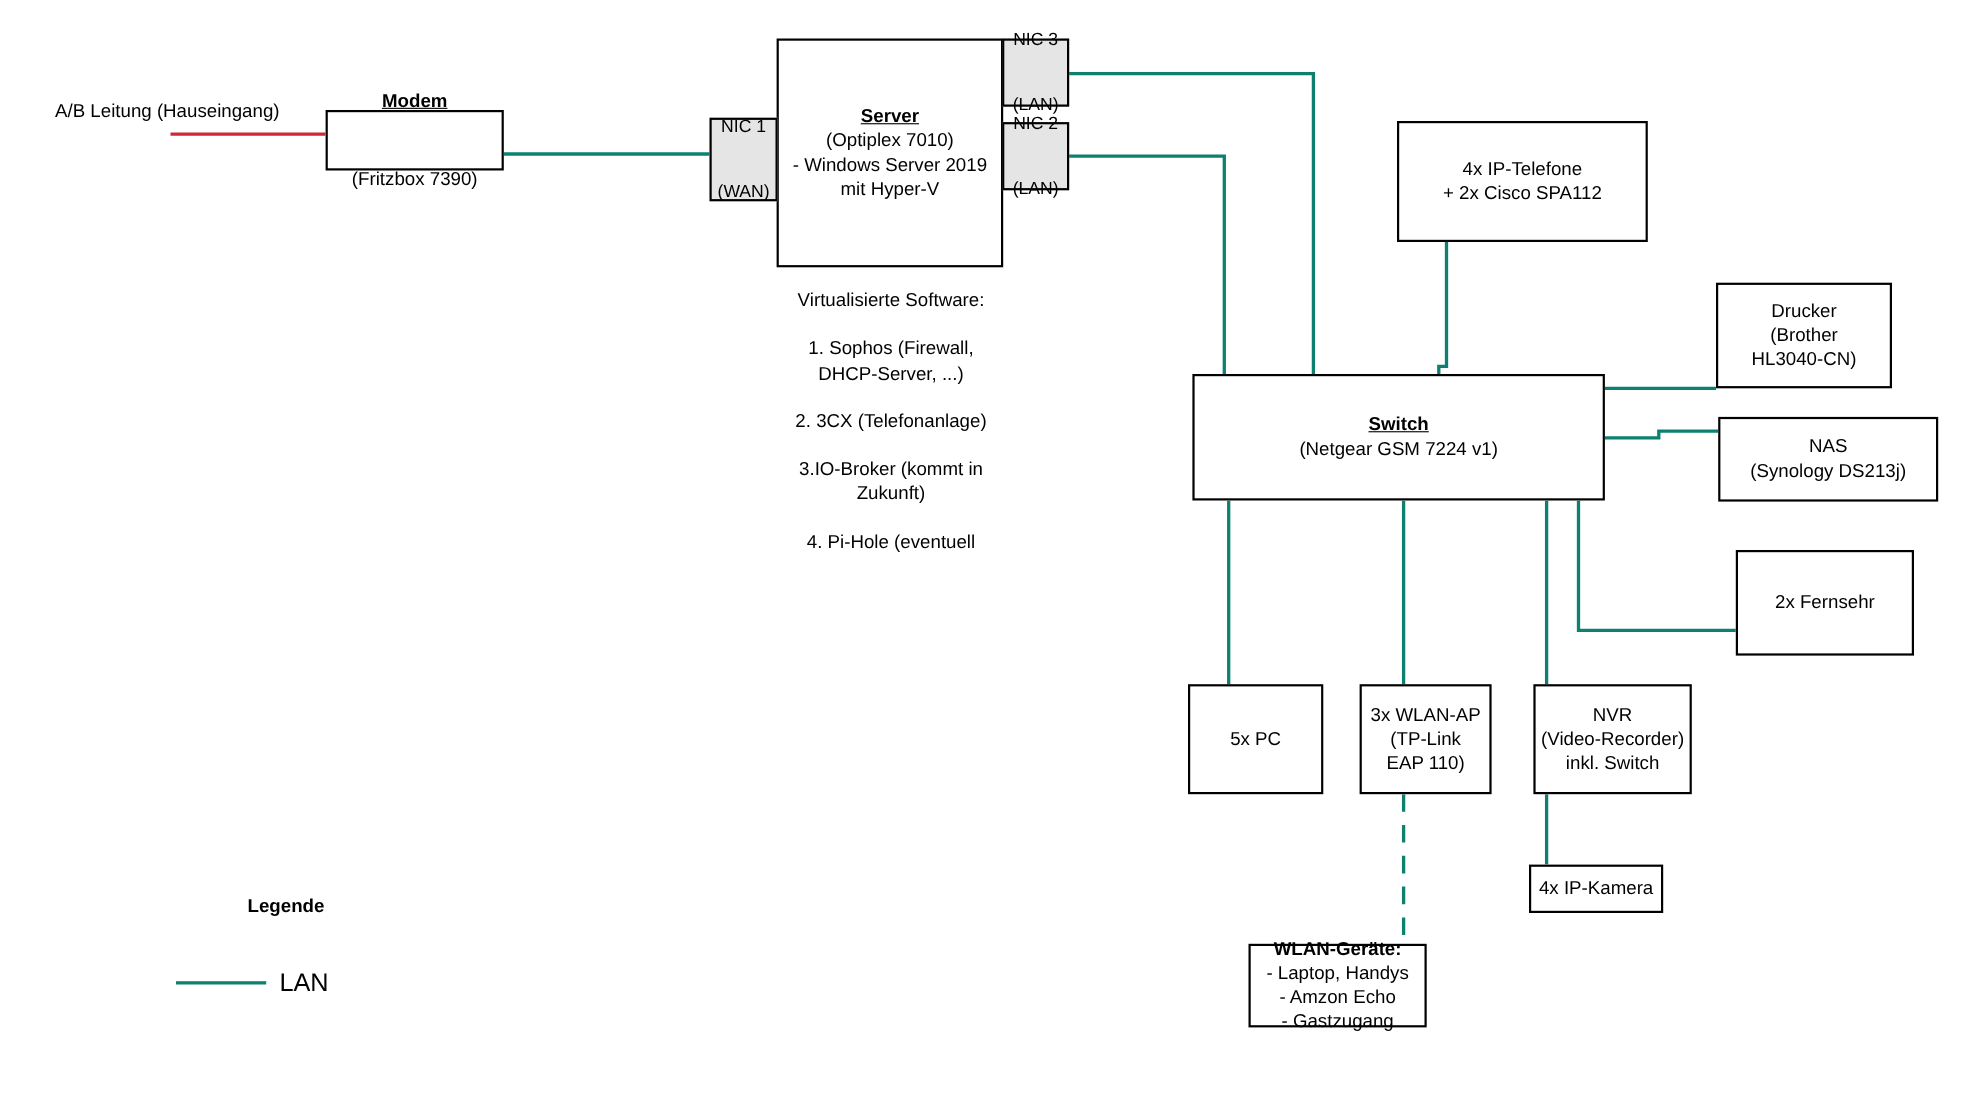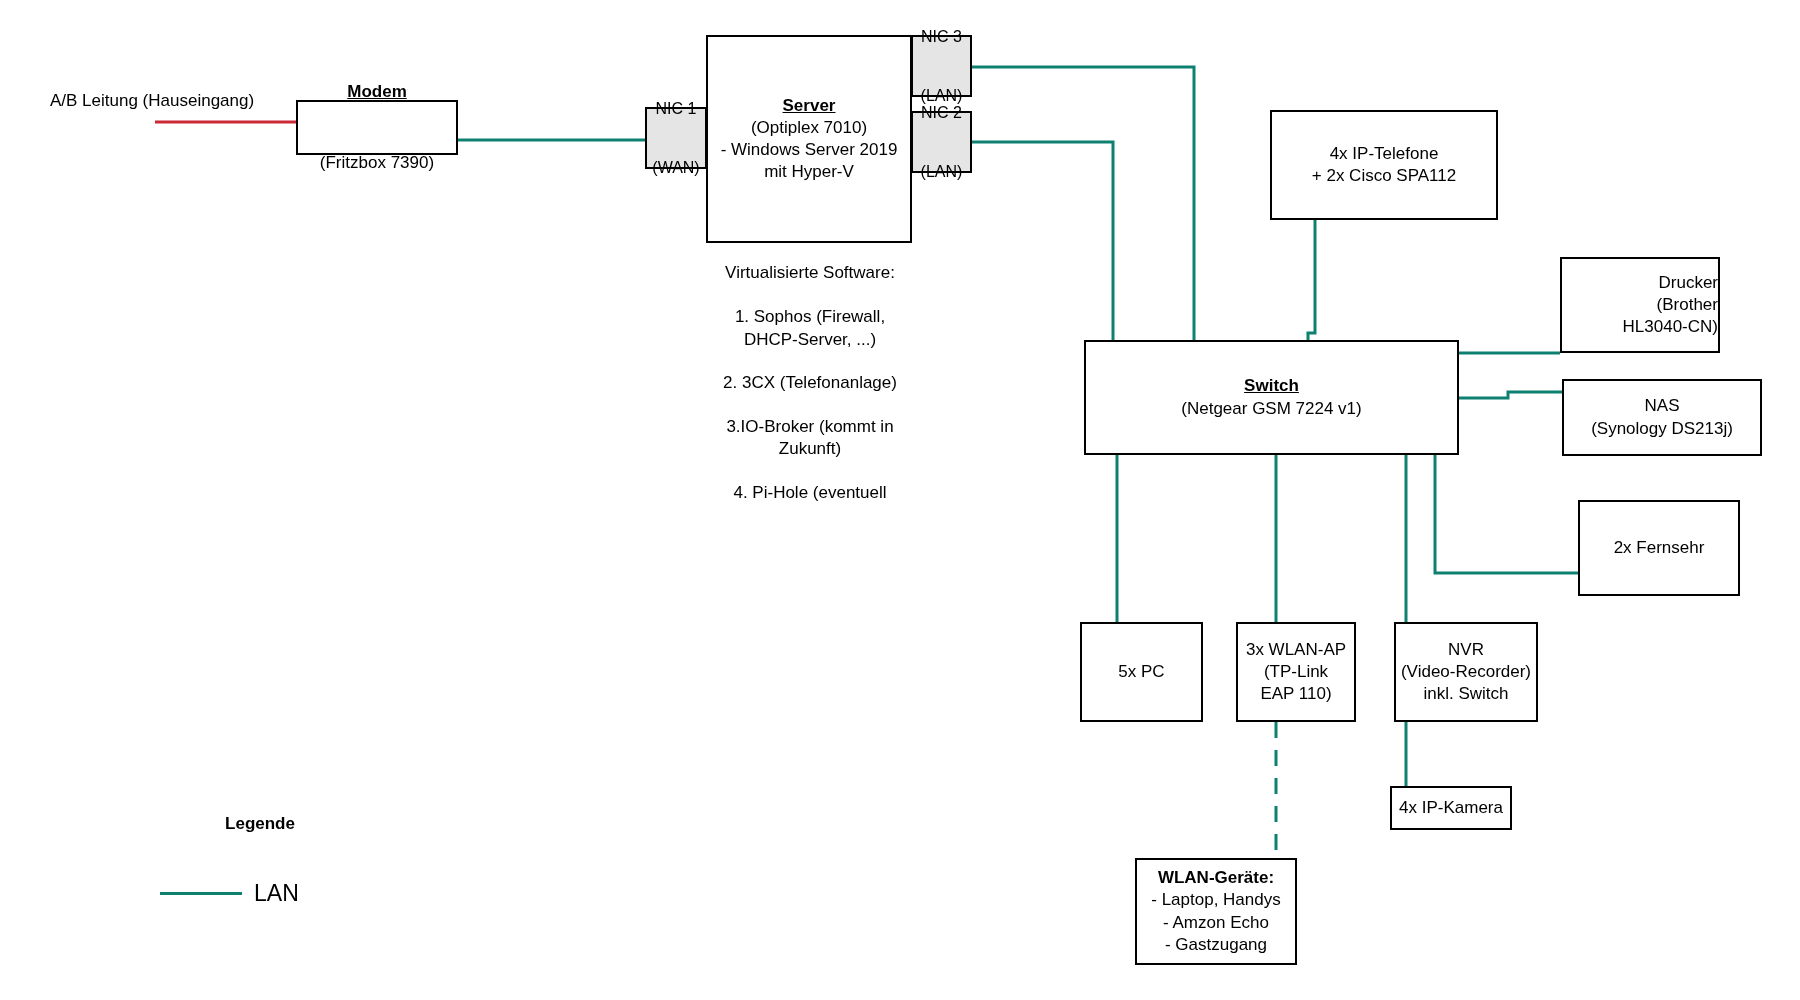--- a/index.html
+++ b/index.html
@@ -146,21 +146,21 @@
     <span class="ln">(Fritzbox 7390)</span>
   </div>
 
   <div class="node" style="left:706px; top:35px; width:206px; height:208px; font-size:17px;">
     <span class="ln hdr">Server</span>
     <span class="ln">(Optiplex 7010)</span>
     <span class="ln">- Windows Server 2019</span>
     <span class="ln">mit Hyper-V</span>
   </div>
 
-  <div class="nic" style="left:645px; top:107px; width:62px; height:62px;">
+  <div class="nic" style="left:645px; top:107px; width:62px; height:76px;">
     <span class="ln">NIC 1</span>
     <span class="ln">(WAN)</span>
   </div>
 
   <div class="nic" style="left:911px; top:35px; width:61px; height:62px;">
     <span class="ln">NIC 3</span>
     <span class="ln">(LAN)</span>
   </div>
 
   <div class="nic" style="left:911px; top:111px; width:61px; height:62px;">
@@ -181,21 +181,21 @@
   <div class="node" style="left:1270px; top:110px; width:228px; height:110px;">
     <span class="ln">4x IP-Telefone</span>
     <span class="ln">+ 2x Cisco SPA112</span>
   </div>
 
   <div class="node" style="left:1084px; top:340px; width:375px; height:115px;">
     <span class="ln hdr">Switch</span>
     <span class="ln">(Netgear GSM 7224 v1)</span>
   </div>
 
-  <div class="node" style="left:1560px; top:257px; width:160px; height:96px;align-items:flex-end;">
+  <div class="node" style="left:1560px; top:257px; width:160px; height:96px;">
     <span class="ln">Drucker</span>
     <span class="ln">(Brother</span>
     <span class="ln">HL3040-CN)</span>
   </div>
 
   <div class="node" style="left:1562px; top:379px; width:200px; height:77px;">
     <span class="ln">NAS</span>
     <span class="ln">(Synology DS213j)</span>
   </div>
 
@@ -216,21 +216,21 @@
   <div class="node" style="left:1394px; top:622px; width:144px; height:100px;">
     <span class="ln">NVR</span>
     <span class="ln">(Video-Recorder)</span>
     <span class="ln">inkl. Switch</span>
   </div>
 
   <div class="node" style="left:1390px; top:786px; width:122px; height:44px;">
     <span class="ln">4x IP-Kamera</span>
   </div>
 
-  <div class="node" style="left:1135px; top:858px; width:162px; height:107px;">
+  <div class="node" style="left:1135px; top:858px; width:162px; height:76px;">
     <span class="ln hdr-plain">WLAN-Geräte:</span>
     <span class="ln">- Laptop, Handys</span>
     <span class="ln">- Amzon Echo</span>
     <span class="ln">- Gastzugang</span>
   </div>
 
   <div class="legend" style="left:160px; top:766px; width:200px;margin-top:48px;">
     <div class="legend-title">Legende</div>
     <div class="legend-row">
       <span class="legend-swatch"></span>

